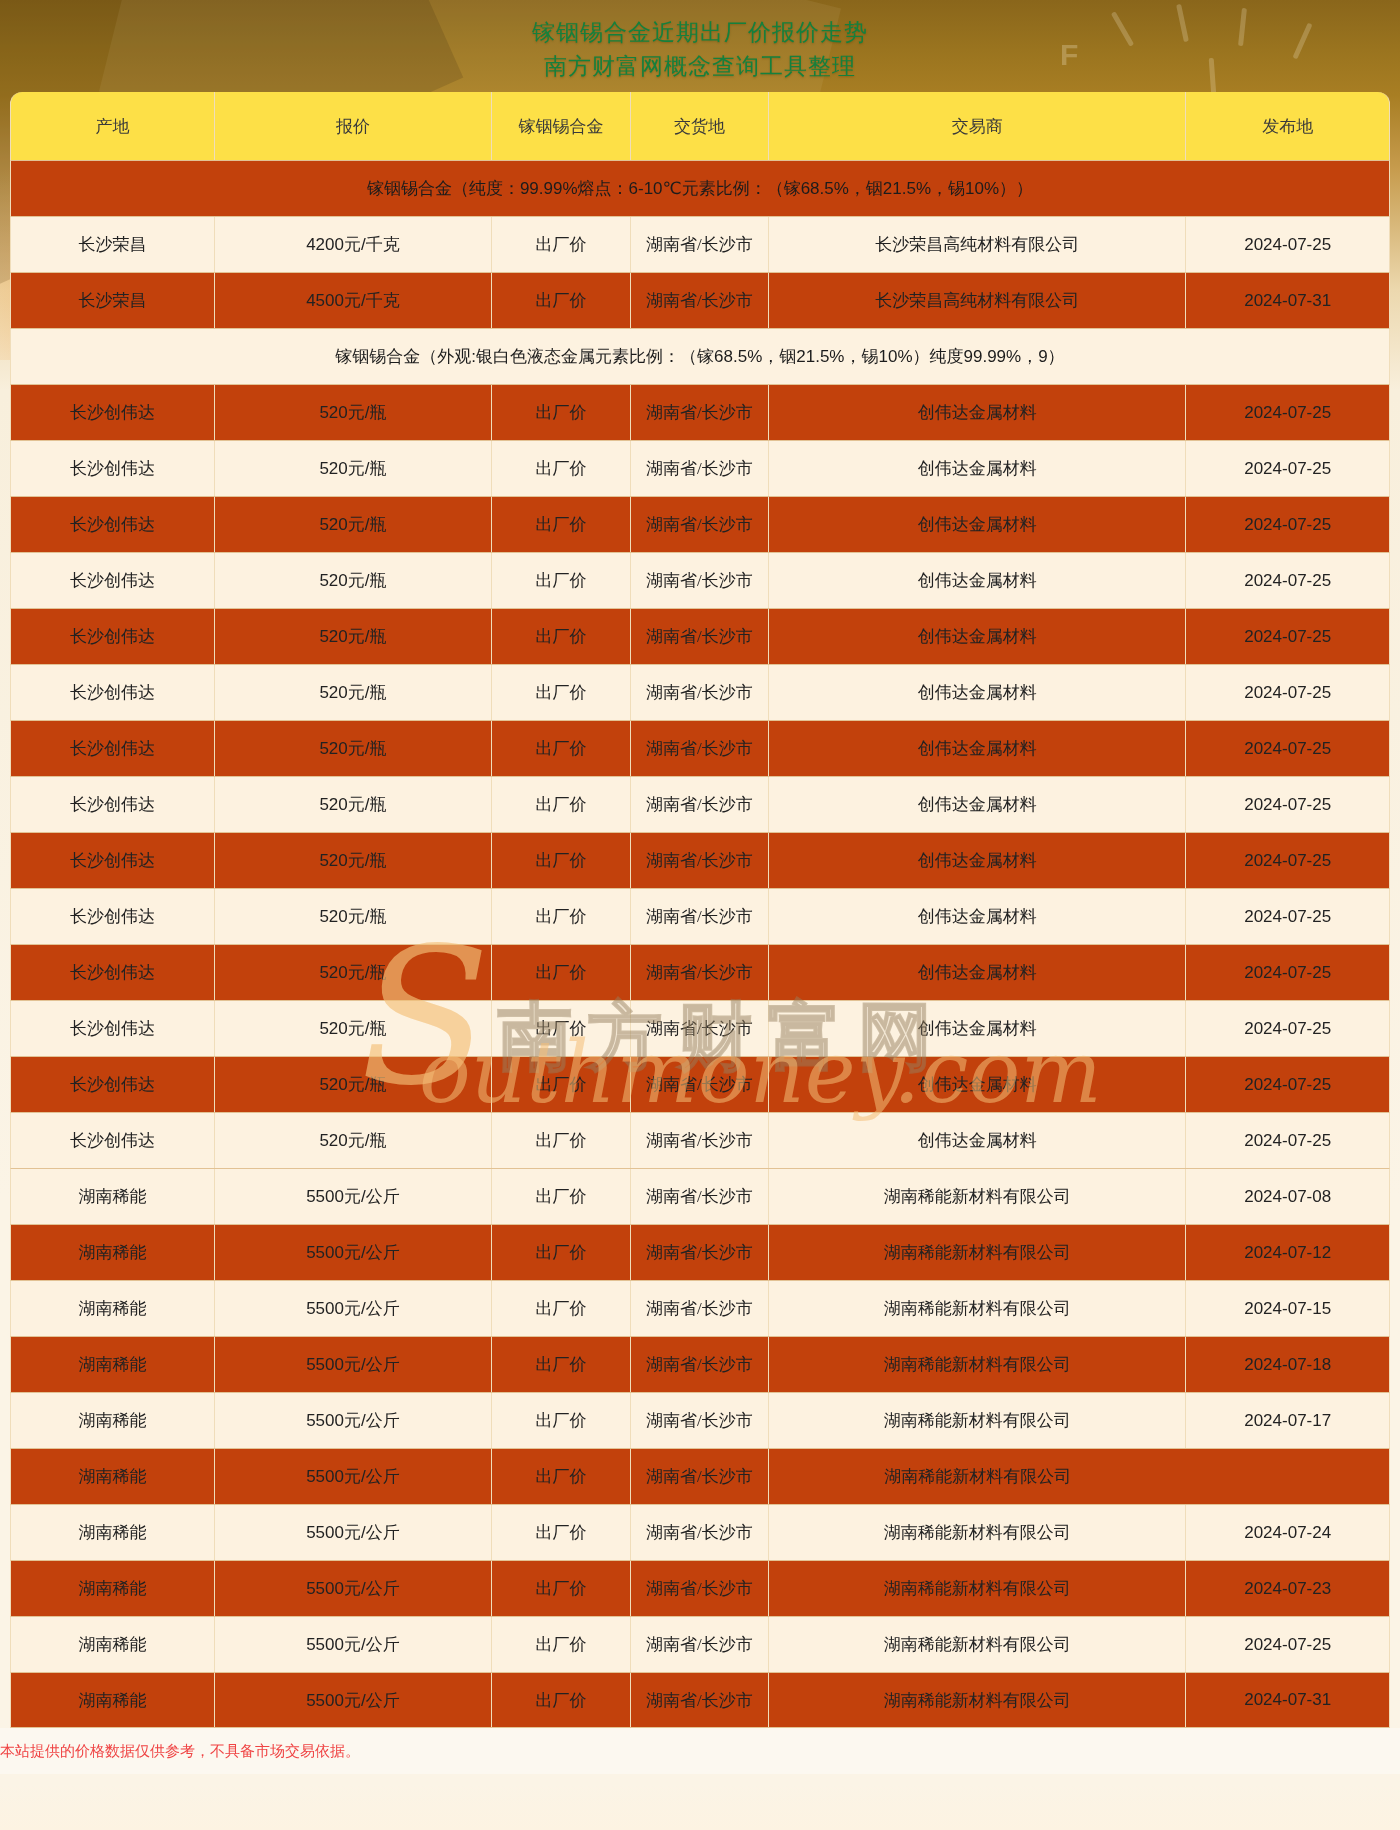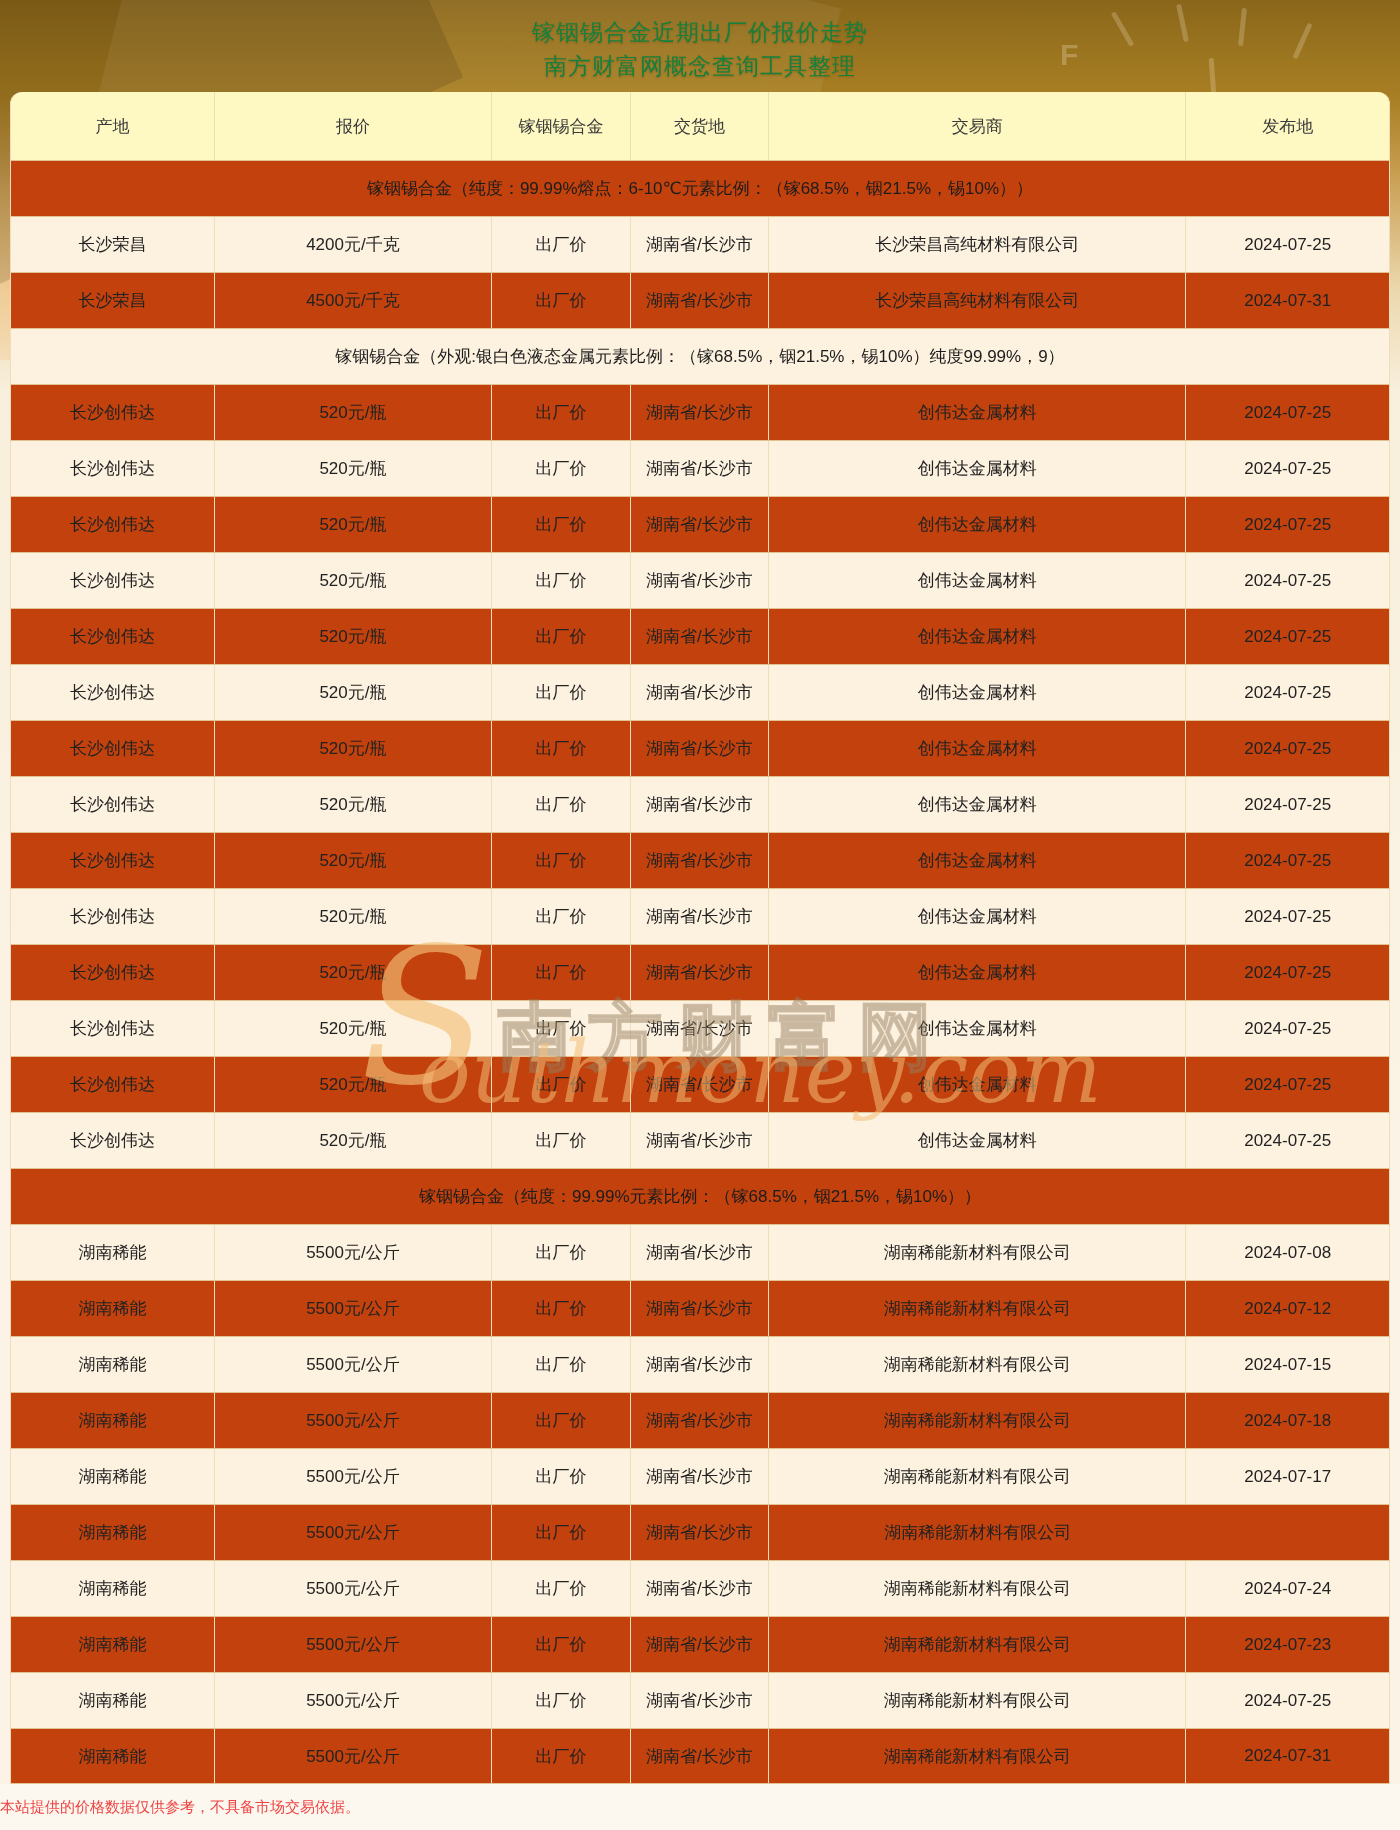--- a/index.html
+++ b/index.html
@@ -16,33 +16,33 @@
   .art-dark2{position:absolute;left:120px;top:-80px;width:700px;height:260px;background:rgba(255,240,200,.07);transform:rotate(14deg);}
   .art-glow{position:absolute;left:-90px;top:140px;width:320px;height:320px;border-radius:50%;
     background:radial-gradient(circle,rgba(245,160,60,.38) 0%,rgba(245,160,60,0) 65%);}
   .art-tick{position:absolute;width:5px;height:38px;background:rgba(255,248,225,.22);border-radius:2px;}
   .art-f{position:absolute;left:1060px;top:38px;color:rgba(255,248,225,.25);font-size:30px;font-weight:bold;}
   
   header{position:relative;z-index:2;height:92px;text-align:center;padding-top:15px;box-sizing:border-box;}
   .title-line{color:#15803d;font-size:23px;line-height:34px;letter-spacing:1px;text-shadow:0 1px 2px rgba(90,60,0,.35);}
   
   .price-table{position:relative;z-index:1;margin:0 10px;width:1380px;}
-  .thead{display:flex;height:68px;background:#fef9c3;border-radius:12px 12px 0 0;overflow:hidden;
+  .thead{display:flex;height:68px;background:#fde047;border-radius:12px 12px 0 0;overflow:hidden;
     border-left:1px solid #f0ddba;border-right:1px solid #f0ddba;box-sizing:border-box;}
   .thead .cell{font-size:17px;color:#3a3a3a;}
   .band{box-sizing:border-box;border-top:1px solid #e2c294;border-left:1px solid #f0ddba;border-right:1px solid #f0ddba;}
   .data-row{display:flex;height:56px;}
   .section-row{height:56px;display:flex;align-items:center;justify-content:center;font-size:17px;color:#1c1c1c;}
   .bg-white{background:#c2410c;}
   .bg-cream{background:#fdf2e0;}
   .tbody .band:last-child{border-bottom:1px solid #e2c294;}
   .cell{display:flex;align-items:center;justify-content:center;box-sizing:border-box;
     font-size:17px;color:#222222;border-right:1px solid #f0ddba;text-align:center;padding:0 4px;}
   .cell:last-child{border-right:none;}
-  .c0{width:14.8%;}.c1{width:20.1%;}.c2{width:10.1%;}.c3{width:10.0%;}.c4{width:30.3%;}.c5{width:14.7%;}
+  .c0{width:14.8%;}.c1{width:20.1%;}.c2{width:10.1%;}.c3{width:10.0%;font-family:Liberation Serif, serif;}.c4{width:30.3%;}.c5{width:14.7%;}
   
   .watermark{position:absolute;left:0;top:0;width:1400px;height:1830px;z-index:3;pointer-events:none;}
   .wm-s{position:absolute;left:360px;top:922px;font-family:"DejaVu Serif","Liberation Serif",serif;
     font-style:italic;font-size:190px;line-height:1;color:#f4c078;opacity:.65;}
   .wm-cn{position:absolute;left:498px;top:988px;font-size:74px;font-weight:bold;letter-spacing:16px;
     color:rgba(150,130,100,.10);-webkit-text-stroke:2px rgba(150,128,95,.45);white-space:nowrap;}
   .wm-en{position:absolute;left:419px;top:1022px;font-family:"DejaVu Serif","Liberation Serif",serif;
     font-style:italic;font-size:86px;color:rgba(244,190,118,.55);white-space:nowrap;}
   
   footer{position:relative;z-index:2;height:46px;display:flex;align-items:center;justify-content:flex-start;
@@ -201,21 +201,20 @@
         <div class="cell c5">2024-07-25</div>
       </div>
       <div class="band data-row bg-cream">
         <div class="cell c0">长沙创伟达</div>
         <div class="cell c1">520元/瓶</div>
         <div class="cell c2">出厂价</div>
         <div class="cell c3">湖南省/长沙市</div>
         <div class="cell c4">创伟达金属材料</div>
         <div class="cell c5">2024-07-25</div>
       </div>
-      <div class="band section-row bg-white">镓铟锡合金（纯度：99.99%元素比例：（镓68.5%，铟21.5%，锡10%））</div>
       <div class="band data-row bg-cream">
         <div class="cell c0">湖南稀能</div>
         <div class="cell c1">5500元/公斤</div>
         <div class="cell c2">出厂价</div>
         <div class="cell c3">湖南省/长沙市</div>
         <div class="cell c4">湖南稀能新材料有限公司</div>
         <div class="cell c5">2024-07-08</div>
       </div>
       <div class="band data-row bg-white">
         <div class="cell c0">湖南稀能</div>

